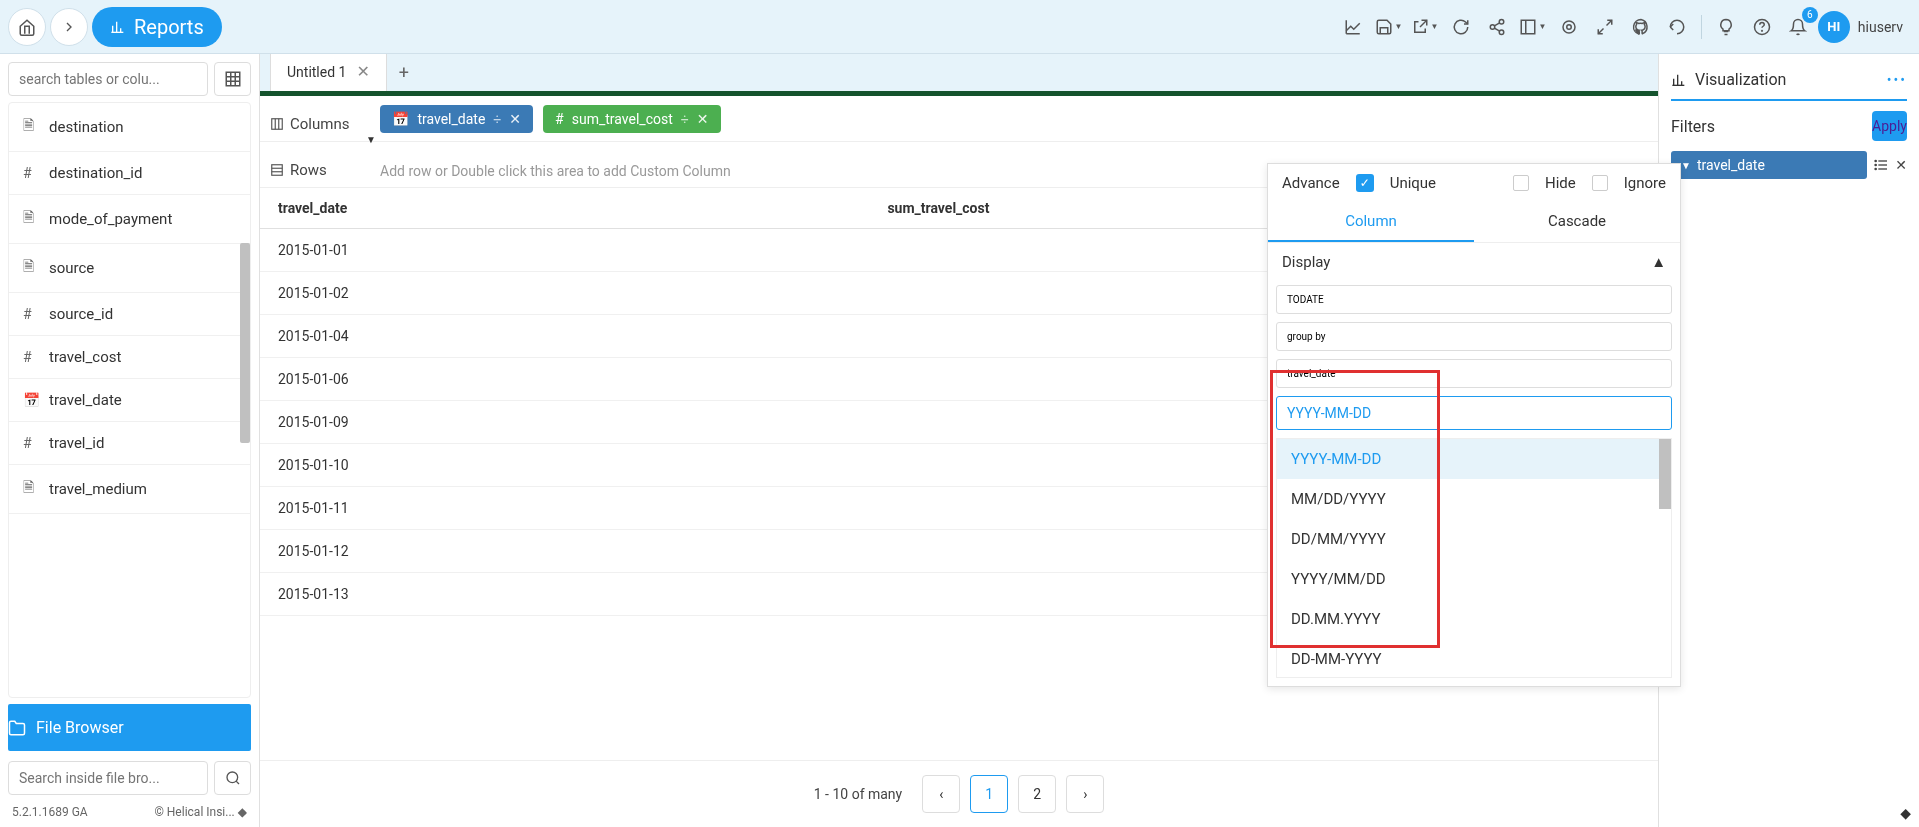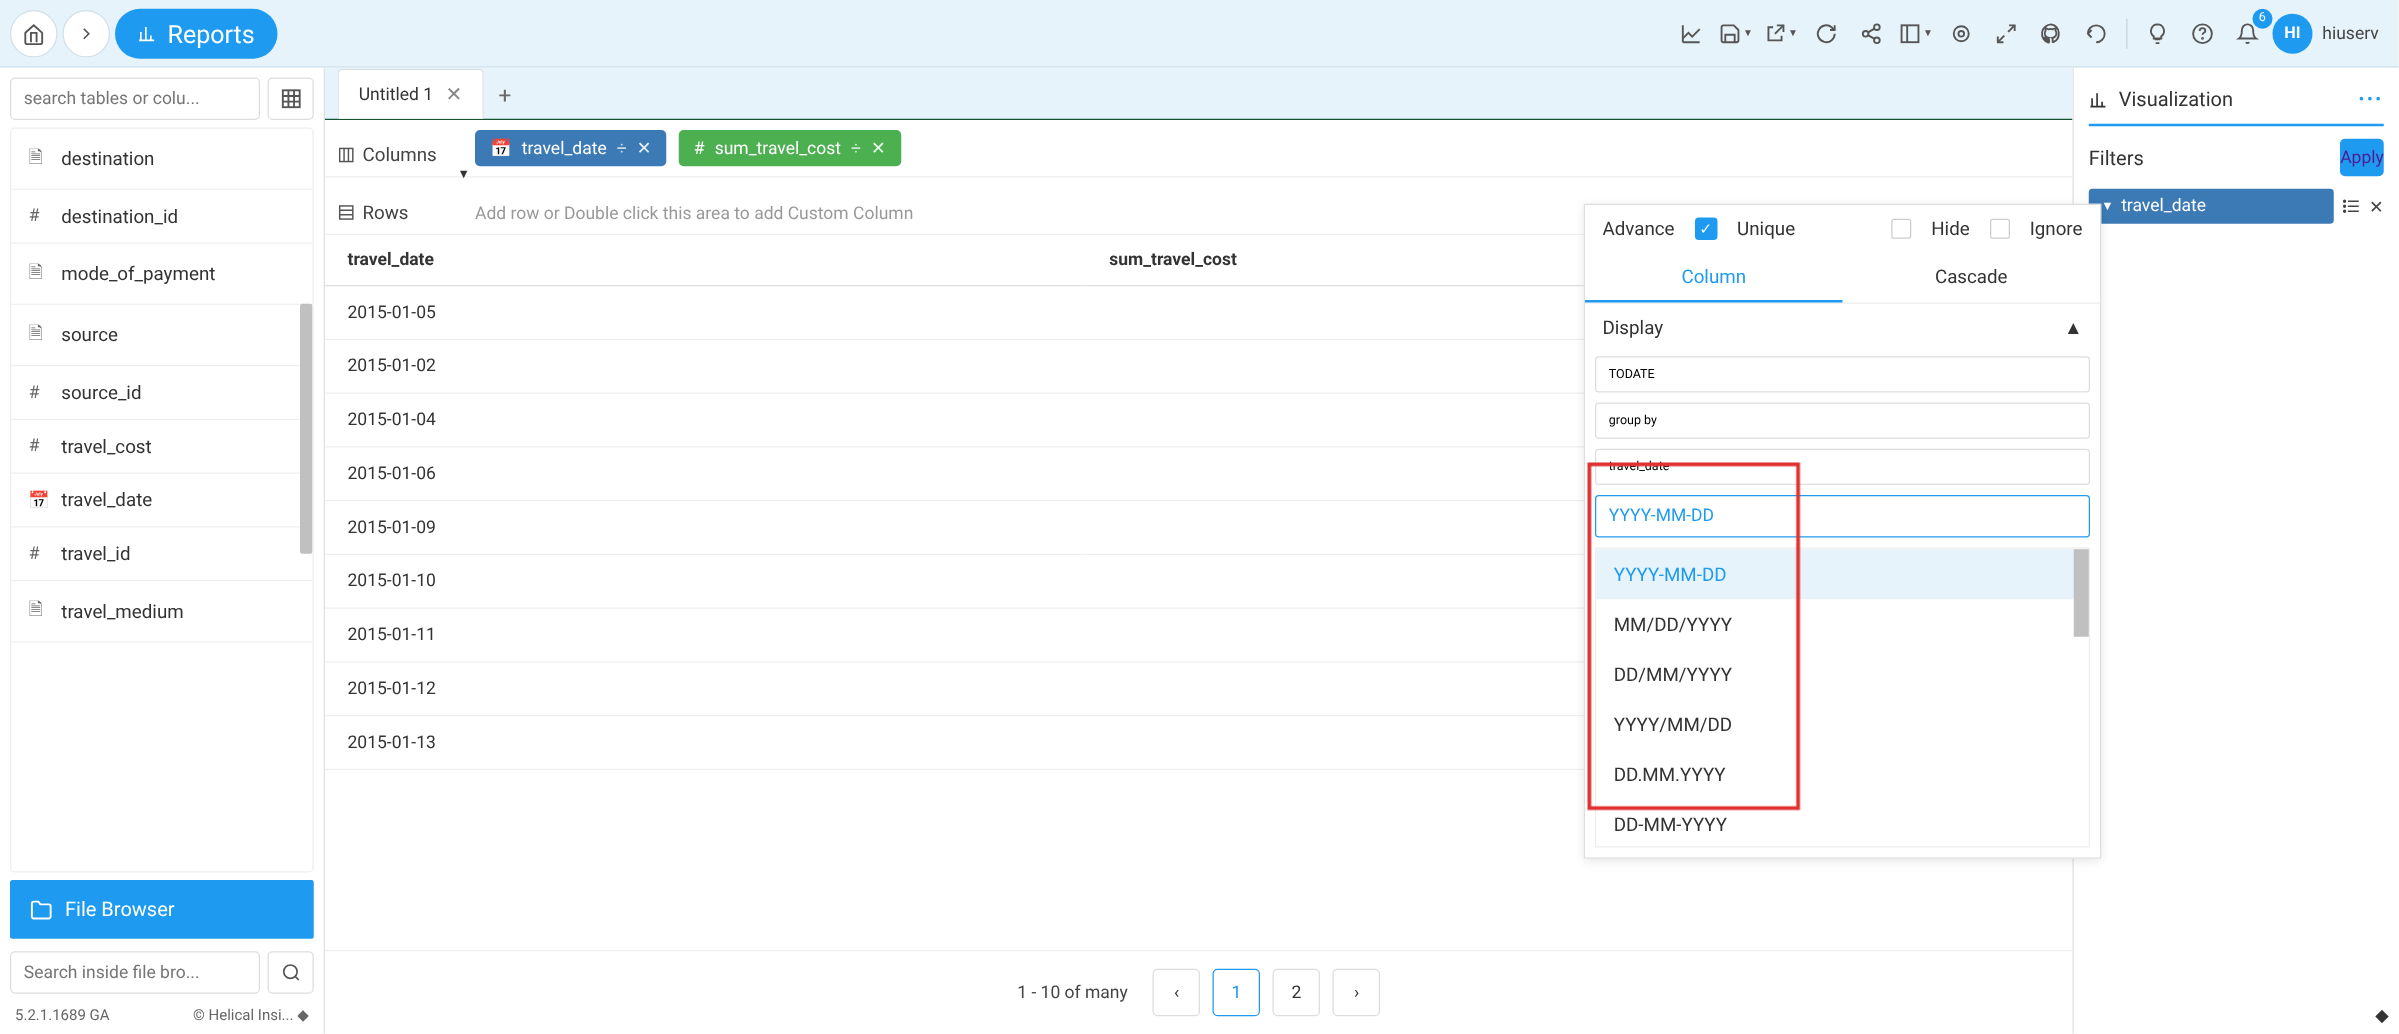--- a/index.html
+++ b/index.html
@@ -19,27 +19,27 @@
 
 .layout { display: flex; height: calc(100vh - 54px); }
 
 .sidebar { width: 260px; border-right: 1px solid #e0e0e0; display: flex; flex-direction: column; padding: 8px; }
 .search-row { display: flex; gap: 6px; margin-bottom: 6px; }
 .search-input { flex: 1; padding: 8px 10px; border: 1px solid #ddd; border-radius: 4px; font-size: 14px; color: #999; }
 .grid-btn { width: 38px; border: 1px solid #ddd; border-radius: 4px; display: flex; align-items: center; justify-content: center; cursor: pointer; }
 .field-list { flex: 1; overflow-y: auto; border: 1px solid #eee; border-radius: 4px; position: relative; }
 .field-item { padding: 12px 14px; border-bottom: 1px solid #f0f0f0; display: flex; align-items: center; gap: 10px; cursor: pointer; font-size: 15px; }
 .field-icon { width: 16px; color: #666; font-size: 14px; }
-.file-browser-btn { background: #1e9bf0; color: #fff; padding: 14px 16px; display: flex; align-items: center; gap: 10px; cursor: pointer; font-size: 16px; margin-top: 6px; border-radius: 2px; }
+.file-browser-btn { background: #1e9bf0; color: #fff; padding: 14px 0; display: flex; align-items: center; gap: 10px; cursor: pointer; font-size: 16px; margin-top: 6px; border-radius: 2px; }
 .file-search-row { display: flex; gap: 6px; margin-top: 10px; }
 .footer-info { display: flex; justify-content: space-between; align-items: center; margin-top: 10px; font-size: 12px; color: #666; padding: 0 4px; }
 .scrollbar-thumb { position: absolute; right: 0; width: 10px; background: #c0c0c0; border-radius: 2px; }
 
 .main { flex: 1; display: flex; flex-direction: column; border-right: 1px solid #e0e0e0; overflow: hidden; }
-.tabs-row { height: 42px; border-bottom: 1px solid #14532d; display: flex; align-items: flex-end; padding: 0 10px; background: #e6f3fa; }
+.tabs-row { height: 42px; border-bottom: 5px solid #14532d; display: flex; align-items: flex-end; padding: 0 10px; background: #e6f3fa; }
 .tab { padding: 10px 16px; border: 1px solid #ddd; border-bottom: none; background: #fff; display: flex; align-items: center; gap: 10px; font-size: 14px; cursor: pointer; border-radius: 4px 4px 0 0; }
 .tab-close { cursor: pointer; color: #888; font-size: 16px; }
 .tab-add { padding: 8px 12px; cursor: pointer; color: #666; font-size: 18px; }
 
 .config-row { display: flex; align-items: flex-end; padding: 8px 10px; border-bottom: 1px solid #eee; gap: 10px; min-height: 46px; }
 .config-label { display: flex; align-items: center; gap: 6px; font-size: 15px; color: #444; width: 100px; }
 .pill { display: inline-flex; align-items: center; gap: 8px; padding: 6px 12px; border-radius: 4px; color: #fff; font-size: 14px; cursor: pointer; }
 .pill-blue { background: #3b7ab5; }
 .pill-green { background: #4caf50; }
 .pill-divider { opacity: 0.7; }
@@ -332,21 +332,21 @@
     <div class="data-table-wrap">
       <table class="data-table">
         <thead>
             <tr>
           <th>travel_date</th>
           <th>sum_travel_cost</th>
         </tr>
           </thead>
         <tbody>
           <tr>
-              <td>2015-01-05</td>
+              <td>2015-01-01</td>
               <td></td>
             </tr>
           <tr>
               <td>2015-01-02</td>
               <td></td>
             </tr>
           <tr>
               <td>2015-01-04</td>
               <td></td>
             </tr>

